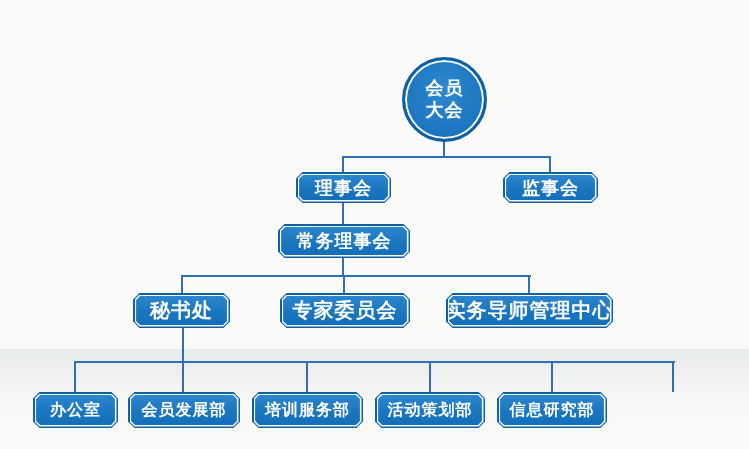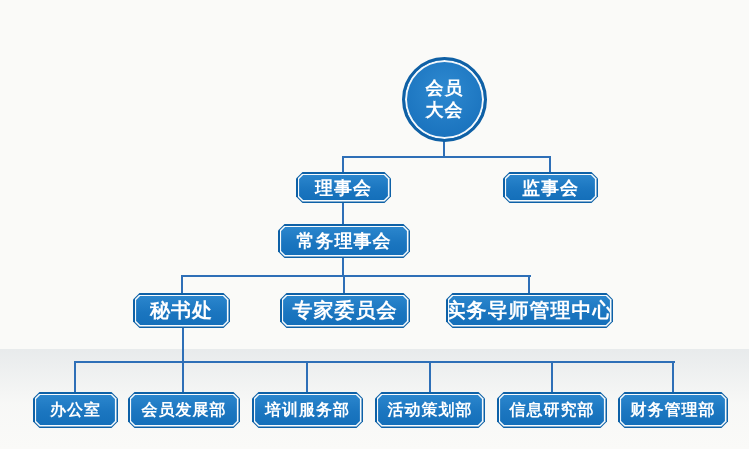--- a/index.html
+++ b/index.html
@@ -142,20 +142,13 @@
     </div>
       </div>
   </div>
   <div class="node f16" style="left:375px;top:392px;width:110px;height:36px">
     <div class="nw">
         <div class="nf">
       <span class="nl">活动策划部</span>
     </div>
       </div>
   </div>
-  <div class="node f16" style="left:618px;top:392px;width:110px;height:36px">
-    <div class="nw">
-        <div class="nf">
-      <span class="nl">财务管理部</span>
-    </div>
-      </div>
-  </div>
 </div>
 
 </body></html>

